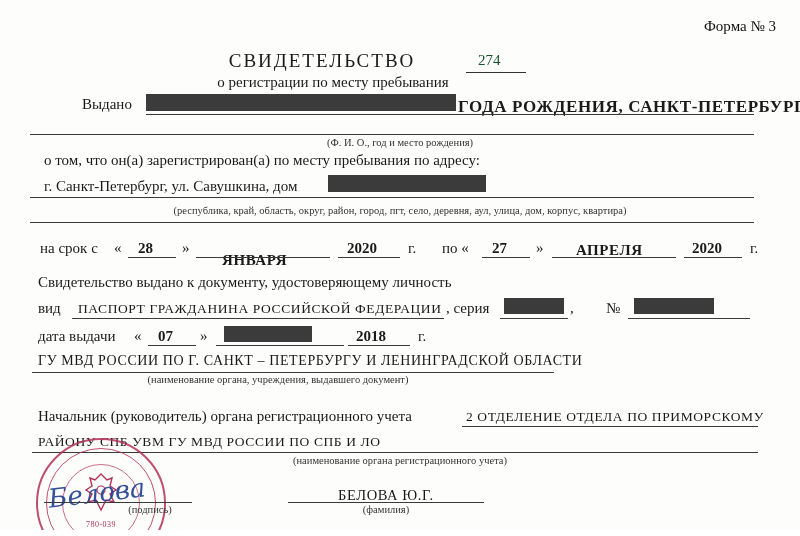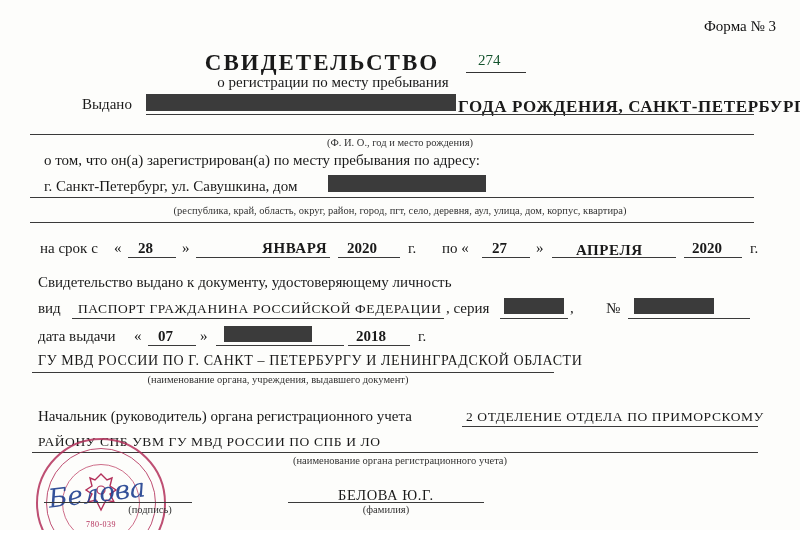--- a/index.html
+++ b/index.html
@@ -27,23 +27,23 @@
     top: 18px;
     font-size: 15px;
     color: #111;
   }
   .title {
     position: absolute;
     left: 0;
     top: 50px;
     width: 800px;
     text-align: center;
-    font-size: 23px;
+    font-size: 19px;
     letter-spacing: 2px;
-    font-weight: 700;
+    font-weight: 400;
   }
   .title-inner {
     display: inline-block;
     transform: translateX(-78px);
   }
   .cert-number {
     position: absolute;
     left: 478px;
     top: 52px;
     font-size: 15px;
@@ -205,21 +205,21 @@
   <div class="caption" style="top:205px;">
     <span class="caption-inner">(республика, край, область, округ, район, город, пгт, село, деревня, аул, улица, дом, корпус, квартира)</span>
   </div>
   <div class="line" style="left:30px; top:222px; width:724px;"></div>
 
   <div class="row" style="left:40px; top:240px;">на срок с</div>
   <div class="row" style="left:114px; top:240px;">«</div>
   <div class="row bold" style="left:138px; top:240px;">28</div>
   <div class="line" style="left:128px; top:257px; width:48px;"></div>
   <div class="row" style="left:182px; top:240px;">»</div>
-  <div class="row bold spaced" style="left:222px; top:240px;margin-left:40px;">ЯНВАРЯ</div>
+  <div class="row bold spaced" style="left:222px; top:252px;">ЯНВАРЯ</div>
   <div class="line" style="left:196px; top:257px; width:134px;"></div>
   <div class="row bold" style="left:347px; top:240px;">2020</div>
   <div class="line" style="left:338px; top:257px; width:62px;"></div>
   <div class="row" style="left:408px; top:240px;">г.</div>
   <div class="row" style="left:442px; top:240px;">по «</div>
   <div class="row bold" style="left:492px; top:240px;">27</div>
   <div class="line" style="left:482px; top:257px; width:48px;"></div>
   <div class="row" style="left:536px; top:240px;">»</div>
   <div class="row bold spaced" style="left:576px; top:242px;">АПРЕЛЯ</div>
   <div class="line" style="left:552px; top:257px; width:124px;"></div>

